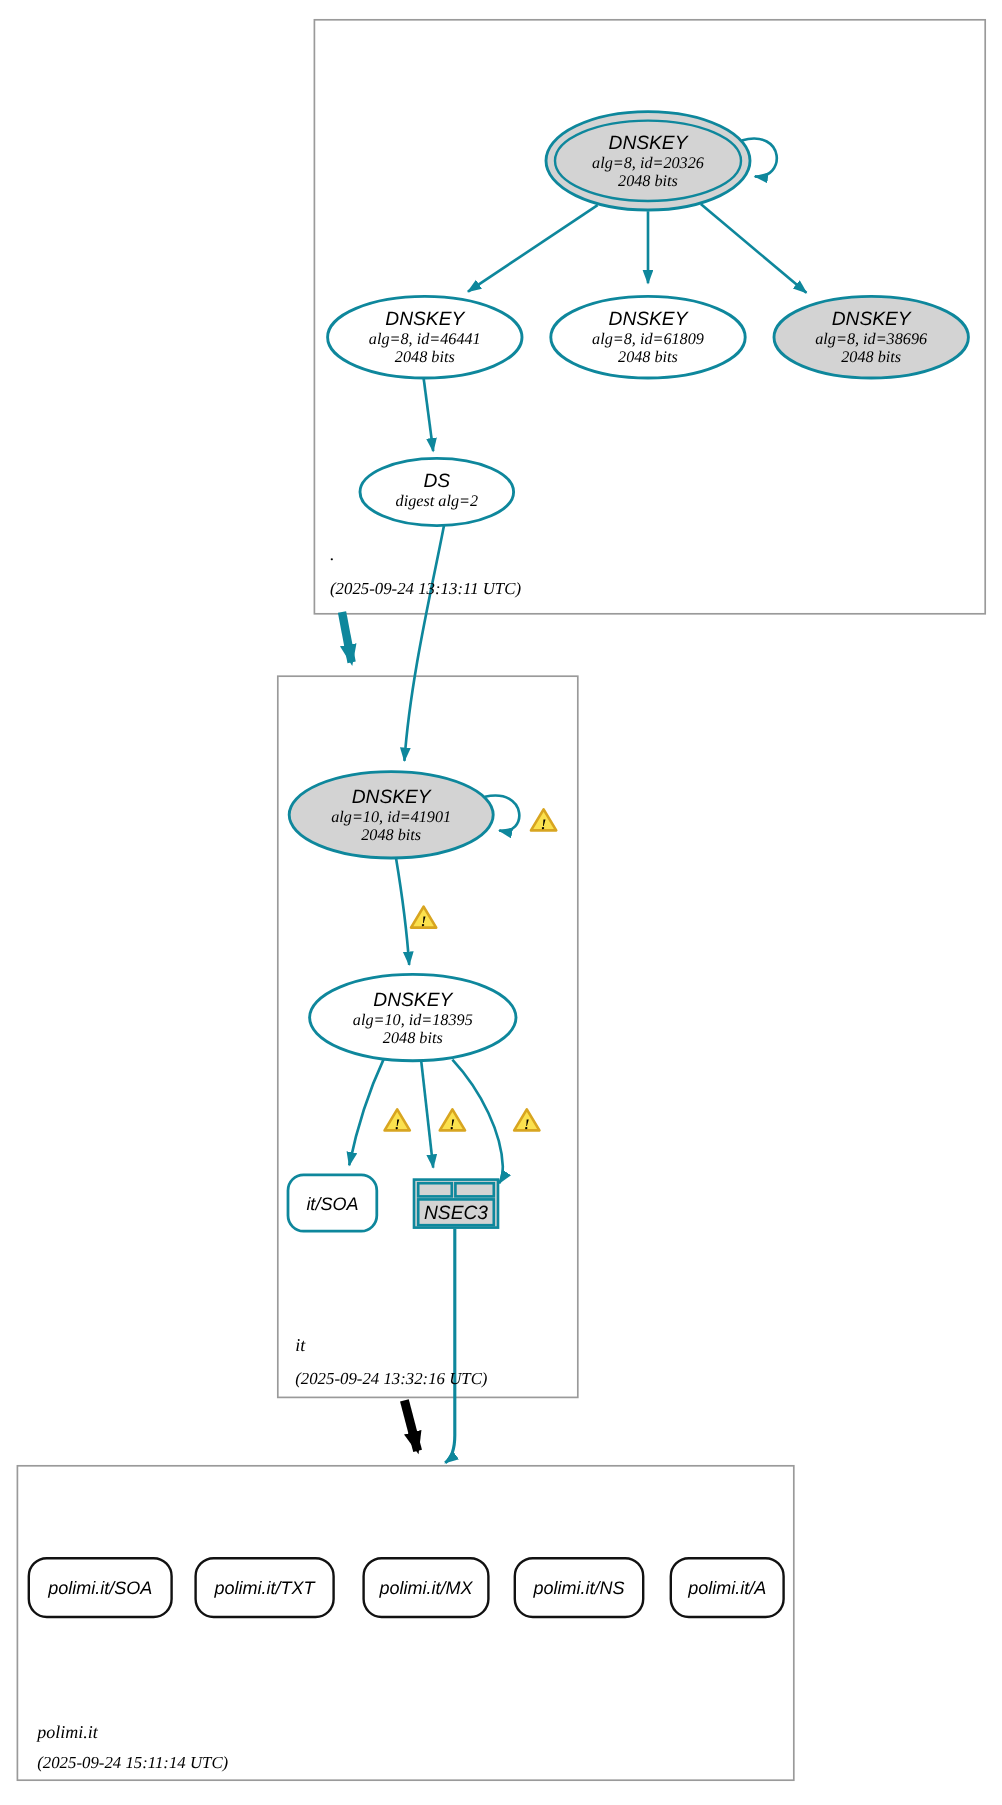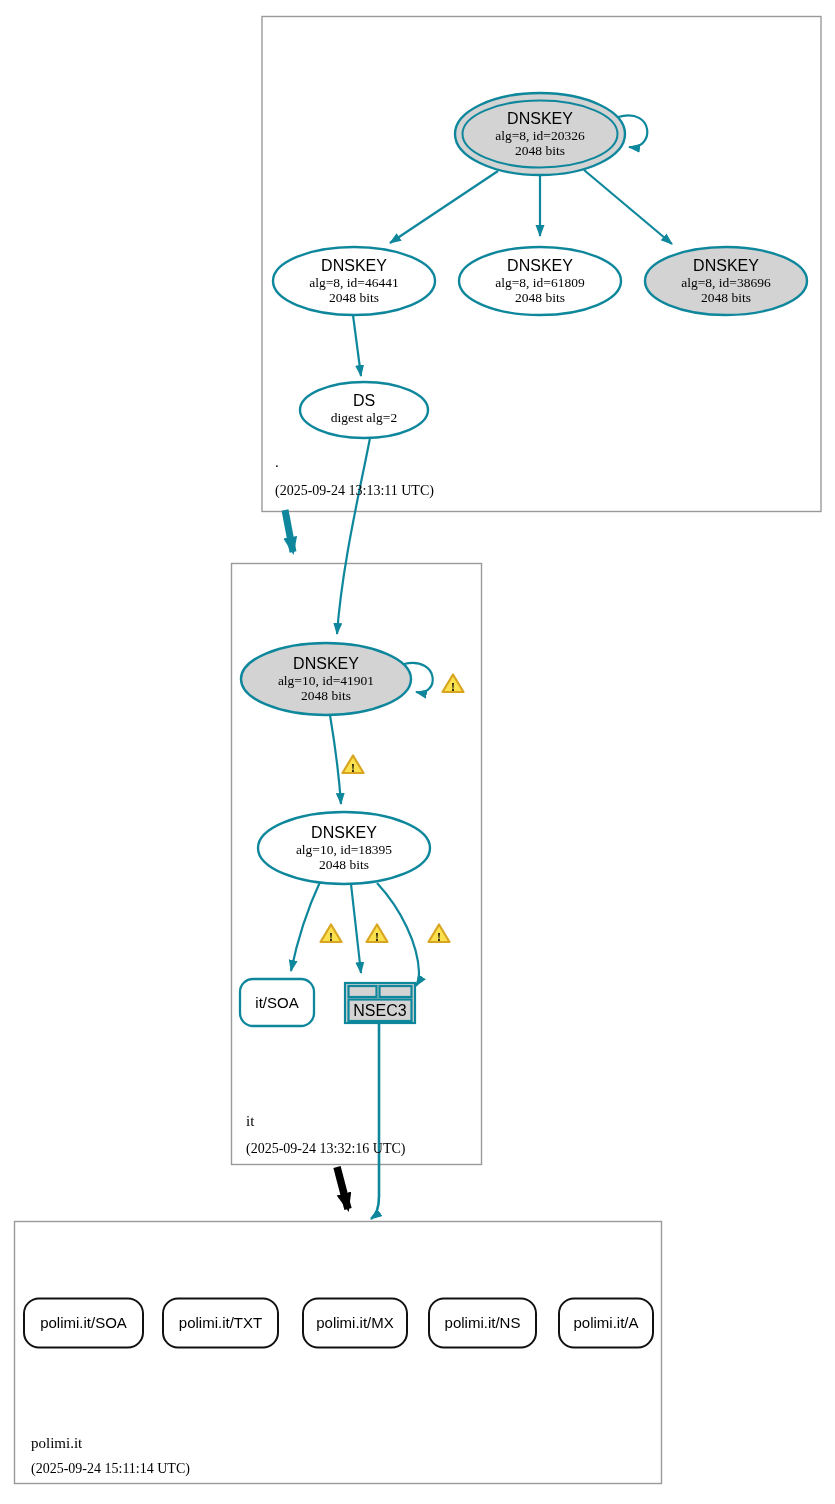--- a/index.html
+++ b/index.html
@@ -1,16 +1,16 @@
 <!DOCTYPE html>
 <html><head>
 <meta charset="utf-8">
 <style>
   html,body{margin:0;padding:0;background:#ffffff;}
-  .stage{position:relative;width:835px;height:1504px;background:#ffffff;overflow:hidden;}
+  .stage{position:relative;width:835px;height:1504px;background:#ffffff;overflow:hidden;font-style:italic;}
   svg{display:block;}
   .box{fill:#ffffff;stroke:#9a9a9a;stroke-width:1.4;}
   .edge{stroke:#0e879c;stroke-width:2.2;fill:none;}
   .edge-thick{stroke:#0e879c;stroke-width:7;fill:none;}
   .edge-thick-black{stroke:#000000;stroke-width:7.5;fill:none;}
   .ell{stroke:#0e879c;stroke-width:2.4;}
   .fill-gray{fill:#d3d3d3;}
   .fill-white{fill:#ffffff;}
   .rrset{fill:#ffffff;stroke:#111111;stroke-width:2;}
   .nsec-cell{fill:#d3d3d3;stroke:#0e879c;stroke-width:2.2;}

